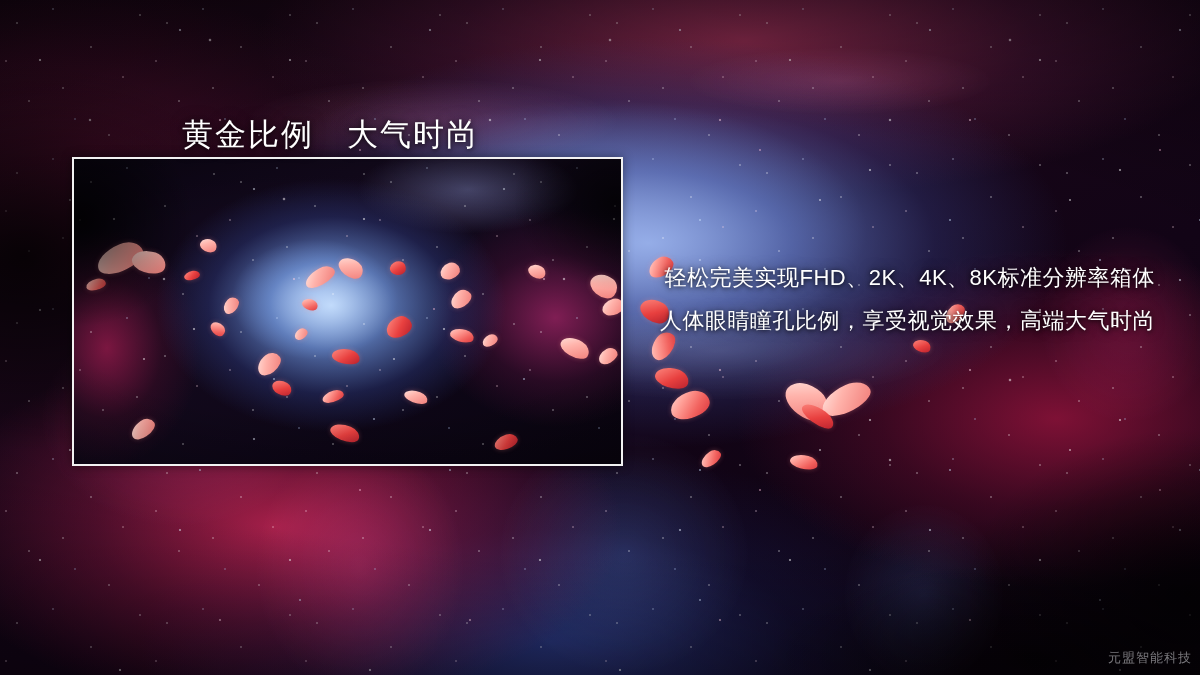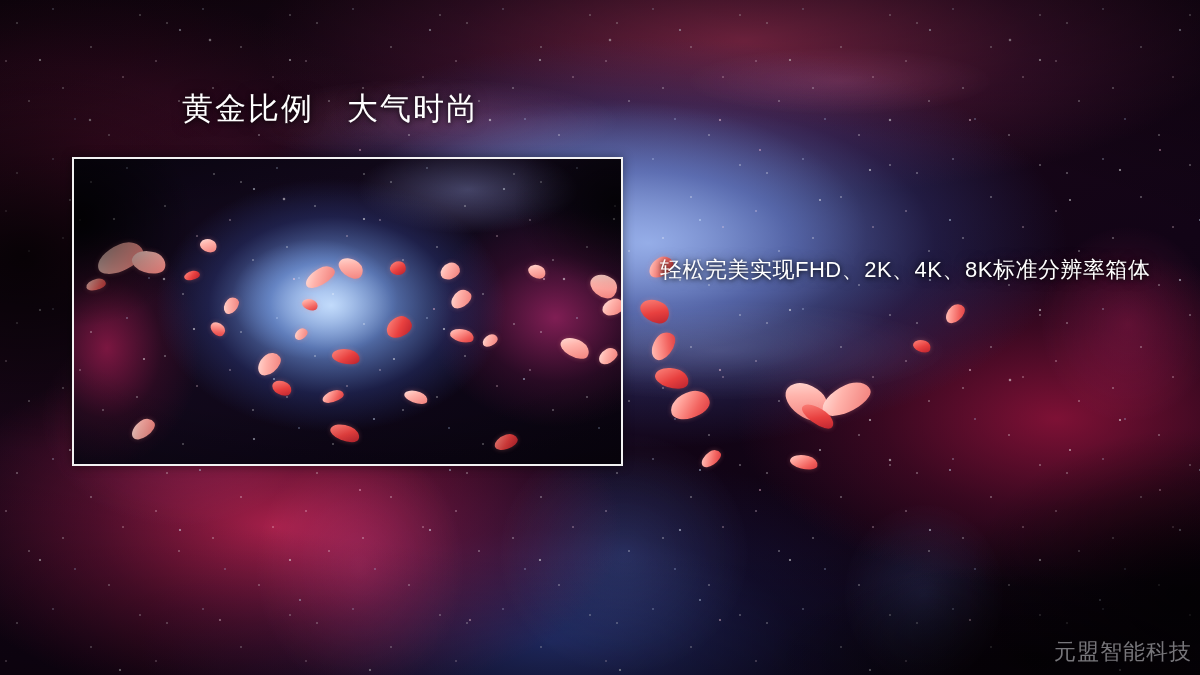--- a/index.html
+++ b/index.html
@@ -104,29 +104,29 @@
       linear-gradient(150deg,#0b0514 0%,#140a1e 35%,#0d0616 70%,#09040f 100%);
   }
   .inner-dark{
     background:
       radial-gradient(ellipse 30% 50% at 1% 20%, rgba(0,0,0,.85), rgba(0,0,0,0) 70%),
       radial-gradient(ellipse 26% 40% at 99% 14%, rgba(0,0,0,.70), rgba(0,0,0,0) 72%),
       radial-gradient(ellipse 120% 80% at 50% 50%, rgba(0,0,0,0) 44%, rgba(0,0,0,.50) 100%);
   }
 
   
-  #title{position:absolute;left:182px;top:90px;
+  #title{position:absolute;left:182px;top:116px;
          font-size:31px;line-height:1.25;color:#fff;letter-spacing:2px;white-space:pre;
          text-shadow:0 1px 5px rgba(0,0,0,.75),0 0 14px rgba(0,0,0,.5);}
 
-  #body-text{position:absolute;left:660px;top:248px;text-align:right;}
+  #body-text{position:absolute;left:660px;top:256px;text-align:right;}
   #body-text .line{font-size:22px;line-height:43px;color:#fff;letter-spacing:.5px;white-space:pre;
         text-shadow:0 1px 4px rgba(0,0,0,.80),0 0 12px rgba(0,0,0,.55);}
 
-  #watermark{position:absolute;right:8px;bottom:8px;font-size:22px;color:rgba(190,190,196,.62);
+  #watermark{position:absolute;right:8px;bottom:8px;font-size:13px;color:rgba(190,190,196,.62);
              letter-spacing:1px;white-space:pre;}
 </style>
 </head>
 <body>
 
 <div id="slide">
 
   <div class="layer bg-base"></div>
   <div class="layer bg-wisp"></div>
   <div class="layer stars-sm"></div>
@@ -188,17 +188,18 @@
       <div class="petal deep" style="left:420px;top:276px;width:24px;height:14px;transform:rotate(-18deg);"></div>
     </div>
 
     <div class="inner inner-dark"></div>
   </div>
 
   <div id="title">黄金比例　大气时尚</div>
 
   <div id="body-text">
     <div class="line">轻松完美实现FHD、2K、4K、8K标准分辨率箱体</div>
+    <div class="line">人体眼睛瞳孔比例，享受视觉效果，高端大气时尚</div>
   </div>
 
   <div id="watermark">元盟智能科技</div>
 
 </div>
 
 </body></html>

